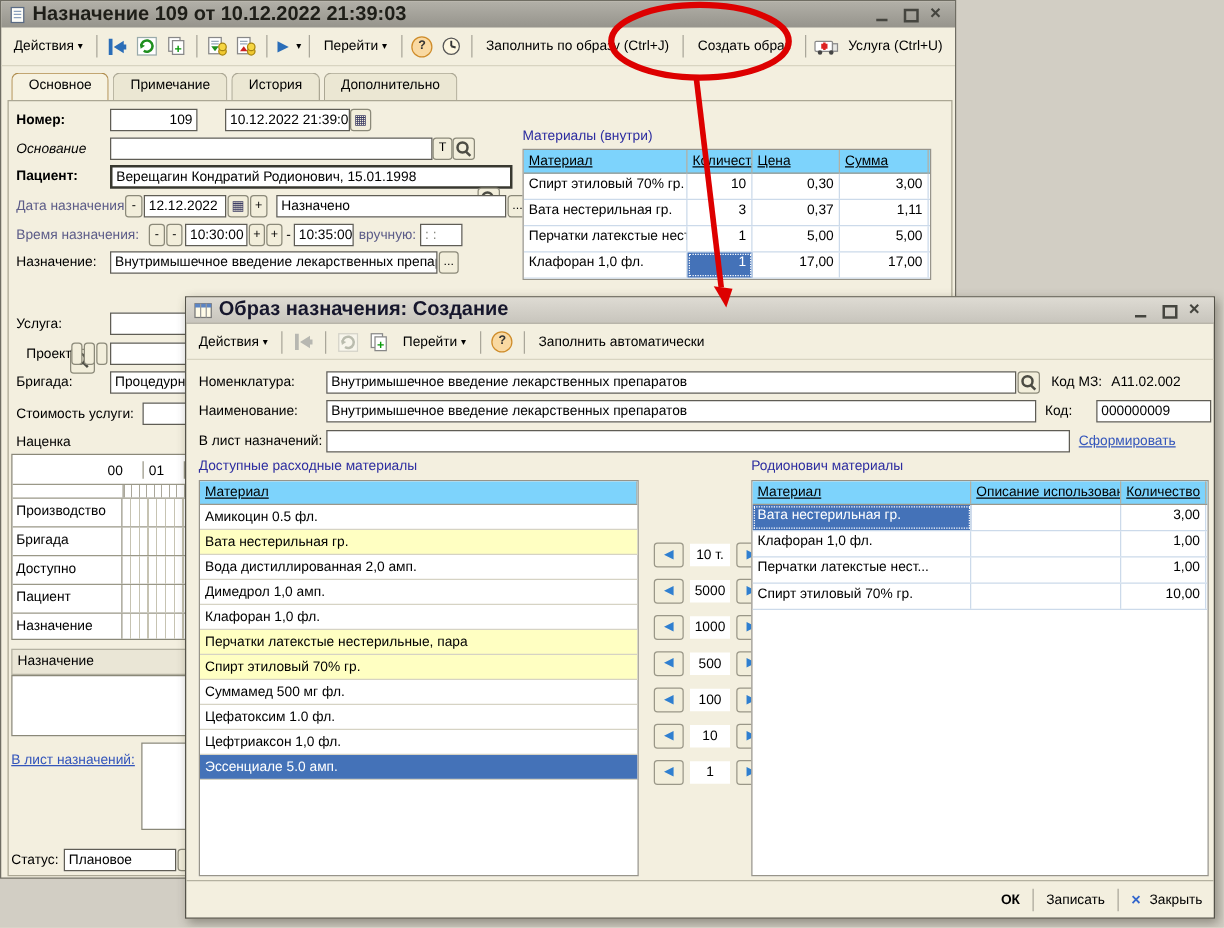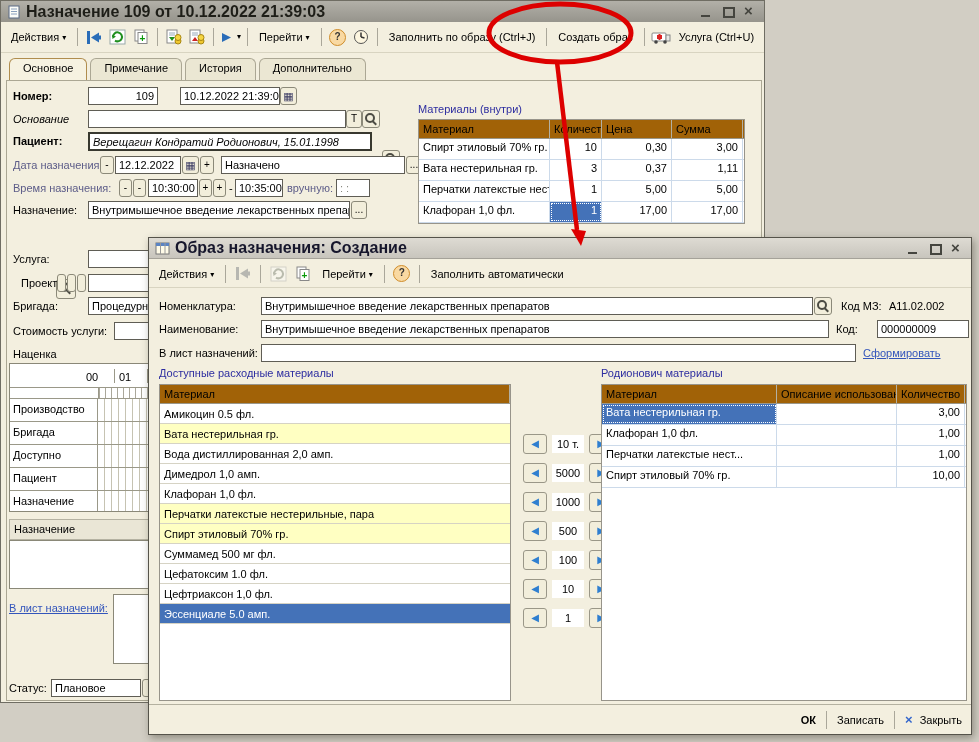--- a/index.html
+++ b/index.html
@@ -41,21 +41,21 @@
   .fld.right{text-align:right;}
   .fld.gray{color:#8a8a80;}
   .btn{position:absolute;background:#f2eedb;border:1px solid #8b8979;border-radius:3px;height:18px;line-height:16px;text-align:center;box-sizing:border-box;font-size:10px;padding:0;}
   .link{position:absolute;color:#3355bb;text-decoration:underline;white-space:nowrap;}
   .mag{position:relative;}
   .mag::before{content:"";position:absolute;width:6px;height:6px;border:2px solid #4c4c44;border-radius:50%;left:2px;top:2px;}
   .mag::after{content:"";position:absolute;width:5px;height:2px;background:#4c4c44;left:9px;top:11px;transform:rotate(45deg);}
   .cal::before{content:"▦";font-size:11px;color:#3c3c64;}
   
   .tbl{position:absolute;background:#fff;border:1px solid #97948a;box-sizing:border-box;overflow:hidden;}
-  .thead{display:flex;background:#a16207;border-bottom:1px solid #9a978a;}
+  .thead{display:flex;background:#7dd3fc;border-bottom:1px solid #9a978a;text-decoration:underline;}
   .thead .c{padding:3px 4px;border-right:1px solid #b3b0a2;box-sizing:border-box;white-space:nowrap;overflow:hidden;}
   .drow{display:flex;height:20px;border-bottom:1px solid #ccdaea;}
   .drow .c{padding:2px 4px;border-right:1px solid #ccdaea;box-sizing:border-box;white-space:nowrap;overflow:hidden;}
   .num{text-align:right;}
   .cn1{width:131px;}.cq1{width:52px;}.cp1{width:70px;}.cs1{width:71px;}
   .drow.sel .cq1{background:#4472b8;color:#fff;outline:1px dotted #fff;outline-offset:-2px;}
   .cn2{width:175px;}.cd2{width:120px;}.cq2{width:68px;}
   .rrow.sel .cn2{background:#4472b8;color:#fff;outline:1px dotted #fff;outline-offset:-2px;}
   .lrow{height:20px;line-height:16px;padding:2px 4px;border-bottom:1px solid #d6d3c4;box-sizing:border-box;white-space:nowrap;overflow:hidden;}
   .lrow.hl{background:#ffffc2;}
@@ -202,21 +202,21 @@
     <span class="lbl b" style="left:160px;top:89px;margin-top:24px;">от:</span>
     <div class="fld" style="left:179px;top:86px;width:100px;">10.12.2022 21:39:03</div>
     <div class="btn cal" style="left:279px;top:86px;width:17px;"></div>
 
     <span class="lbl" style="left:12px;top:112px;font-style:italic;">Основание</span>
     <div class="fld" style="left:87px;top:109px;width:258px;"></div>
     <div class="btn" style="left:345px;top:109px;width:16px;">Т</div>
     <div class="btn mag" style="left:361px;top:109px;width:18px;"></div>
 
     <span class="lbl b" style="left:12px;top:134px;">Пациент:</span>
-    <div class="fld thick" style="left:87px;top:131px;width:284px;font-style:italic;">Верещагин Кондратий Родионович, 15.01.1998</div>
+    <div class="fld thick" style="left:87px;top:131px;width:322px;">Верещагин Кондратий Родионович, 15.01.1998</div>
     <div class="btn mag" style="left:381px;top:131px;width:18px;height:19px;"></div>
 
     <span class="lbl slate" style="left:12px;top:158px;">Дата назначения:</span>
     <div class="btn" style="left:99px;top:155px;width:14px;">-</div>
     <div class="fld" style="left:114px;top:155px;width:66px;">12.12.2022</div>
     <div class="btn cal" style="left:181px;top:155px;width:17px;"></div>
     <div class="btn" style="left:199px;top:155px;width:14px;">+</div>
     <div class="fld" style="left:220px;top:155px;width:184px;">Назначено</div>
     <div class="btn" style="left:405px;top:155px;width:16px;">...</div>
 

